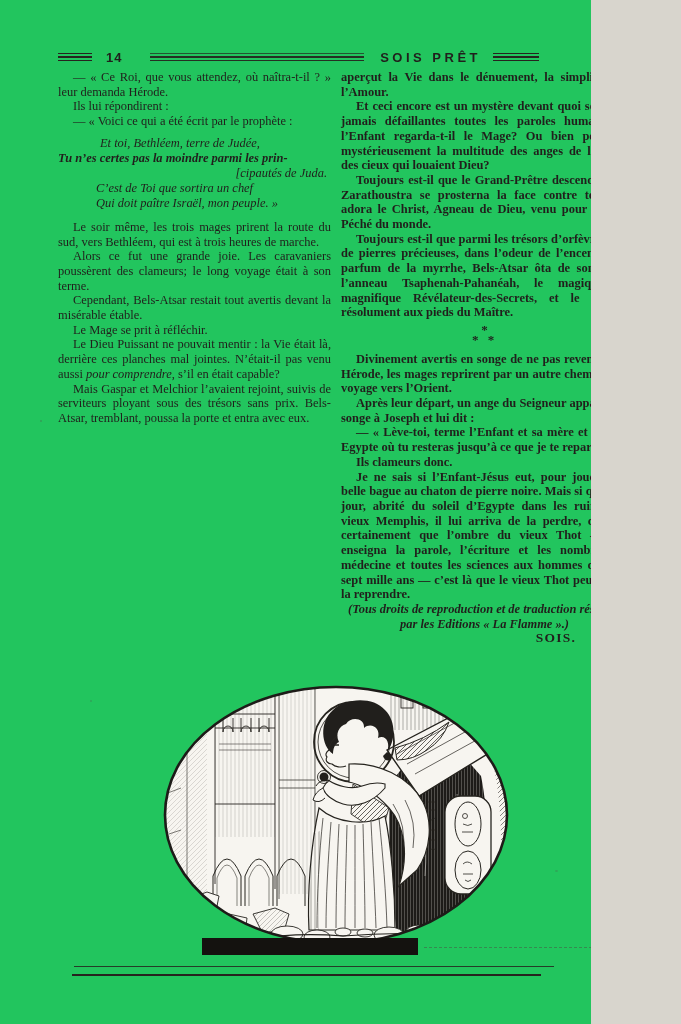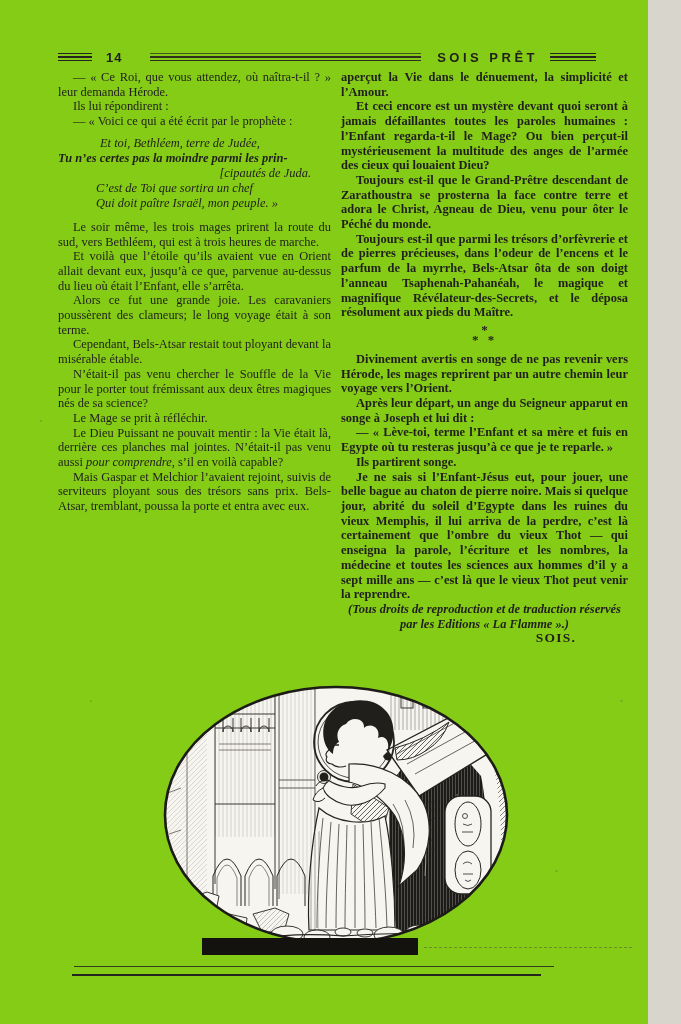--- a/index.html
+++ b/index.html
@@ -1,19 +1,19 @@
 <!DOCTYPE html>
 <html lang="fr"><head>
 <meta charset="utf-8">
 <style>
   html,body{margin:0;padding:0;background:#d8d5cd;}
   .page{
     position:relative;
-    width:648px;height:1024px;
-    background:#84cc16;
+    width:591px;height:1024px;
+    background:#22c55e;
     font-family:"Liberation Serif","DejaVu Serif",serif;
     color:#211f1c;
     overflow:hidden;
   }
   
   .hdr{
     position:absolute;top:47px;left:58px;right:52px;height:20px;
     display:flex;align-items:center;
     font-family:"Liberation Sans","DejaVu Sans",sans-serif;
     font-weight:bold;font-size:13px;
@@ -35,21 +35,21 @@
     position:absolute;top:70px;left:58px;width:570px;
     display:flex;gap:10px;
     font-size:12.45px;line-height:14.7px;
   }
   .col{text-align:justify;}
   .col-left{width:273px;flex:none;}
   .col-right{width:287px;flex:none;font-weight:bold;}
   .col p{margin:0;text-indent:15px;}
   .col p.noind{text-indent:0;}
   em{font-style:italic;}
-  .verse{margin:7px 16px 9px 0;font-style:italic;line-height:15px;}
+  .verse{margin:7px 0 9px 0;font-style:italic;line-height:15px;}
   .vl{white-space:nowrap;}
   .v-a{padding-left:42px;}
   .v-b{padding-left:0;font-weight:bold;}
   .v-c{text-align:right;padding-right:4px;font-style:italic;}
   .v-d{padding-left:38px;}
   .asterism{
     text-align:center;line-height:10px;margin:5px 0 7px 0;
     font-size:13px;
   }
   .asterism .a2{letter-spacing:3px;}
@@ -102,42 +102,40 @@
       <p>Ils lui répondirent :</p>
       <p>— « Voici ce qui a été écrit par le prophète :</p>
       <div class="verse">
         <div class="vl v-a">Et toi, Bethléem, terre de Judée,</div>
         <div class="vl v-b">Tu n’es certes pas la moindre parmi les prin-</div>
         <div class="vl v-c">[cipautés de Juda.</div>
         <div class="vl v-d">C’est de Toi que sortira un chef</div>
         <div class="vl v-d">Qui doit paître Israël, mon peuple. »</div>
       </div>
       <p>Le soir même, les trois mages prirent la route du sud, vers Bethléem, qui est à trois heures de marche.</p>
-      <p>Et voilà que l’étoile qu’ils avaient vue en Orient allait devant eux, jusqu’à ce que, parvenue au-dessus du lieu où était l’Enfant, elle s’arrêta.</p>
       <p>Alors ce fut une grande joie. Les caravaniers poussèrent des clameurs; le long voyage était à son terme.</p>
-      <p>Cependant, Bels-Atsar restait tout ployant devant la misérable étable.</p>
-      <p>N’était-il pas venu chercher le Souffle de la Vie pour le porter tout frémissant aux deux êtres magiques nés de sa science?</p>
+      <p>Cependant, Bels-Atsar restait tout avertis devant la misérable étable.</p>
       <p>Le Mage se prit à réfléchir.</p>
-      <p><span>Le Dieu Puissant ne pouvait mentir : la Vie était là, derrière ces planches mal jointes. N’était-il pas venu aussi </span><em>pour comprendre</em><span>, s’il en voilà capable?</span></p>
+      <p><span>Le Dieu Puissant ne pouvait mentir : la Vie était là, derrière ces planches mal jointes. N’était-il pas venu aussi </span><em>pour comprendre</em><span>, s’il en était capable?</span></p>
       <p>Mais Gaspar et Melchior l’avaient rejoint, suivis de serviteurs ployant sous des trésors sans prix. Bels-Atsar, tremblant, poussa la porte et entra avec eux.</p>
     </div>
 
     <div class="col col-right">
       <p class="noind">aperçut la Vie dans le dénuement, la simplicité et l’Amour.</p>
       <p>Et ceci encore est un mystère devant quoi seront à jamais défaillantes toutes les paroles humaines : l’Enfant regarda-t-il le Mage? Ou bien perçut-il mystérieusement la multitude des anges de l’armée des cieux qui louaient Dieu?</p>
       <p>Toujours est-il que le Grand-Prêtre descendant de Zarathoustra se prosterna la face contre terre et adora le Christ, Agneau de Dieu, venu pour ôter le Péché du monde.</p>
       <p>Toujours est-il que parmi les trésors d’orfèvrerie et de pierres précieuses, dans l’odeur de l’encens et le parfum de la myrrhe, Bels-Atsar ôta de son doigt l’anneau Tsaphenah-Pahanéah, le magique et magnifique Révélateur-des-Secrets, et le déposa résolument aux pieds du Maître.</p>
       <div class="asterism">
         <div class="a1">*</div>
         <div class="a2">* *</div>
       </div>
       <p>Divinement avertis en songe de ne pas revenir vers Hérode, les mages reprirent par un autre chemin leur voyage vers l’Orient.</p>
       <p>Après leur départ, un ange du Seigneur apparut en songe à Joseph et lui dit :</p>
       <p>— « Lève-toi, terme l’Enfant et sa mère et fuis en Egypte où tu resteras jusqu’à ce que je te reparle. »</p>
-      <p>Ils partirent songe.</p>
+      <p>Ils clameurs donc.</p>
       <p>Je ne sais si l’Enfant-Jésus eut, pour jouer, une belle bague au chaton de pierre noire. Mais si quelque jour, abrité du soleil d’Egypte dans les ruines du vieux Memphis, il lui arriva de la perdre, c’est là certainement que l’ombre du vieux Thot — qui enseigna la parole, l’écriture et les nombres, la médecine et toutes les sciences aux hommes d’il y a sept mille ans — c’est là que le vieux Thot peut venir la reprendre.</p>
       <p class="credit">(Tous droits de reproduction et de traduction réservés par les Editions « La Flamme ».)</p>
       <p class="sig">SOIS.</p>
     </div>
   </div>
 
   <svg class="illus" width="358" height="276" viewBox="0 0 358 276" aria-label="child with ring in ruins">
     <defs>
       <clipPath id="rim">
           <ellipse cx="179" cy="131" rx="171" ry="128"></ellipse>

